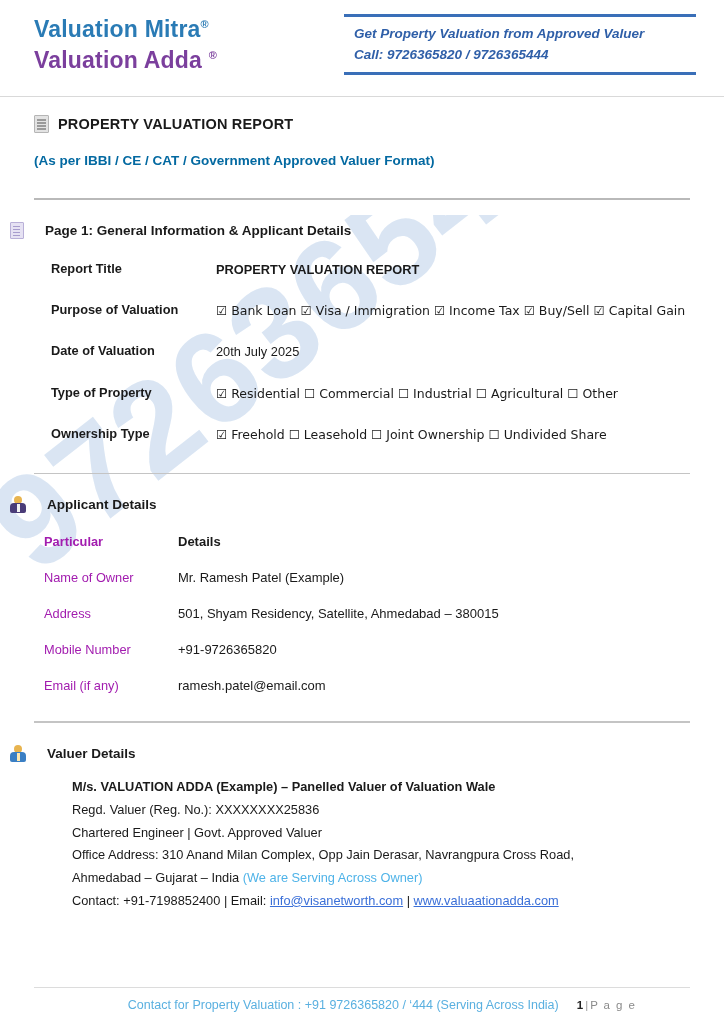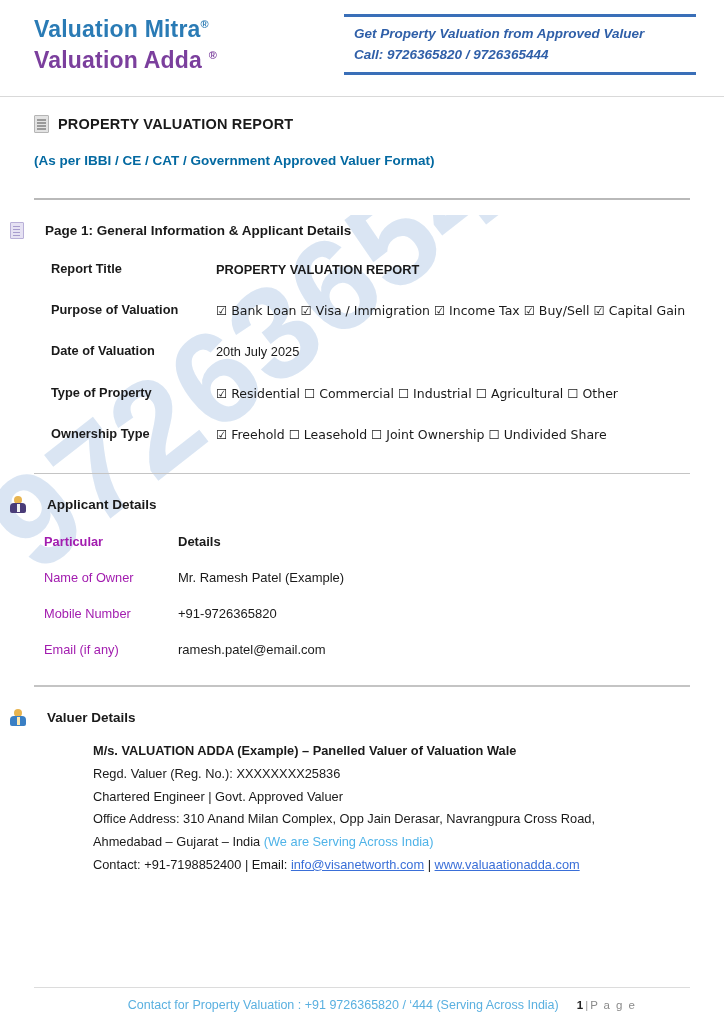--- a/index.html
+++ b/index.html
@@ -250,21 +250,21 @@
   .thead .tcol1, .thead .tcol2 { font-weight: 700; }
 
   .hr-sec {
     height: 1.5px;
     background: #c4c4c4;
     margin: 28px 34px 0 34px;
   }
 
   
   .valuer-block {
-    padding: 14px 30px 0 93px;
+    padding: 14px 30px 0 72px;
   }
   .valuer-block .vline {
     font-size: 12.8px;
     color: #1a1a1a;
     line-height: 1.78;
   }
   .valuer-block .vline.strong { font-weight: 700; }
   .serving { color: #4fb3e8; }
   .contact-line { color: #8a5ea0; }
   .contact-line a {
@@ -376,20 +376,24 @@
   <div class="table-block">
     <div class="trow thead">
       <div class="tcol1">Particular</div>
       <div class="tcol2">Details</div>
     </div>
     <div class="trow">
       <div class="tcol1">Name of Owner</div>
       <div class="tcol2">Mr. Ramesh Patel (Example)</div>
     </div>
     <div class="trow">
+      <div class="tcol1">Address</div>
+      <div class="tcol2">501, Shyam Residency, Satellite, Ahmedabad – 380015</div>
+    </div>
+    <div class="trow">
       <div class="tcol1">Mobile Number</div>
       <div class="tcol2">+91-9726365820</div>
     </div>
     <div class="trow">
       <div class="tcol1">Email (if any)</div>
       <div class="tcol2">ramesh.patel@email.com</div>
     </div>
   </div>
 
   <div class="hr-sec"></div>
@@ -401,21 +405,21 @@
         <span class="tie"></span>
     </span>
     <span>Valuer Details</span>
   </div>
 
   <div class="valuer-block">
     <div class="vline strong">M/s. VALUATION ADDA (Example) – Panelled Valuer of Valuation Wale</div>
     <div class="vline">Regd. Valuer (Reg. No.): XXXXXXXX25836</div>
     <div class="vline">Chartered Engineer | Govt. Approved Valuer</div>
     <div class="vline">Office Address: 310 Anand Milan Complex, Opp Jain Derasar, Navrangpura Cross Road,</div>
-    <div class="vline"><span>Ahmedabad – Gujarat – India</span> <span class="serving">(We are Serving Across India)</span></div>
+    <div class="vline"><span>Ahmedabad – Gujarat – India</span> <span class="serving">(We are Serving Across Owner)</span></div>
     <div class="vline contact-line"><span>Contact: +91-7198852400 | Email: </span><a href="#">info@visanetworth.com</a><span> | </span><a href="#">www.valuaationadda.com</a></div>
   </div>
 
   <div class="footer-wrap">
     <div class="footer-rule"></div>
     <div class="footer">
       <span class="footer-text">Contact for Property Valuation : +91 9726365820 / ‘444   (Serving Across India)</span>
       <span class="footer-page"><span class="pg-num">1</span><span class="pg-sep">|</span><span class="pg-word">P a g e</span></span>
     </div>
   </div>

